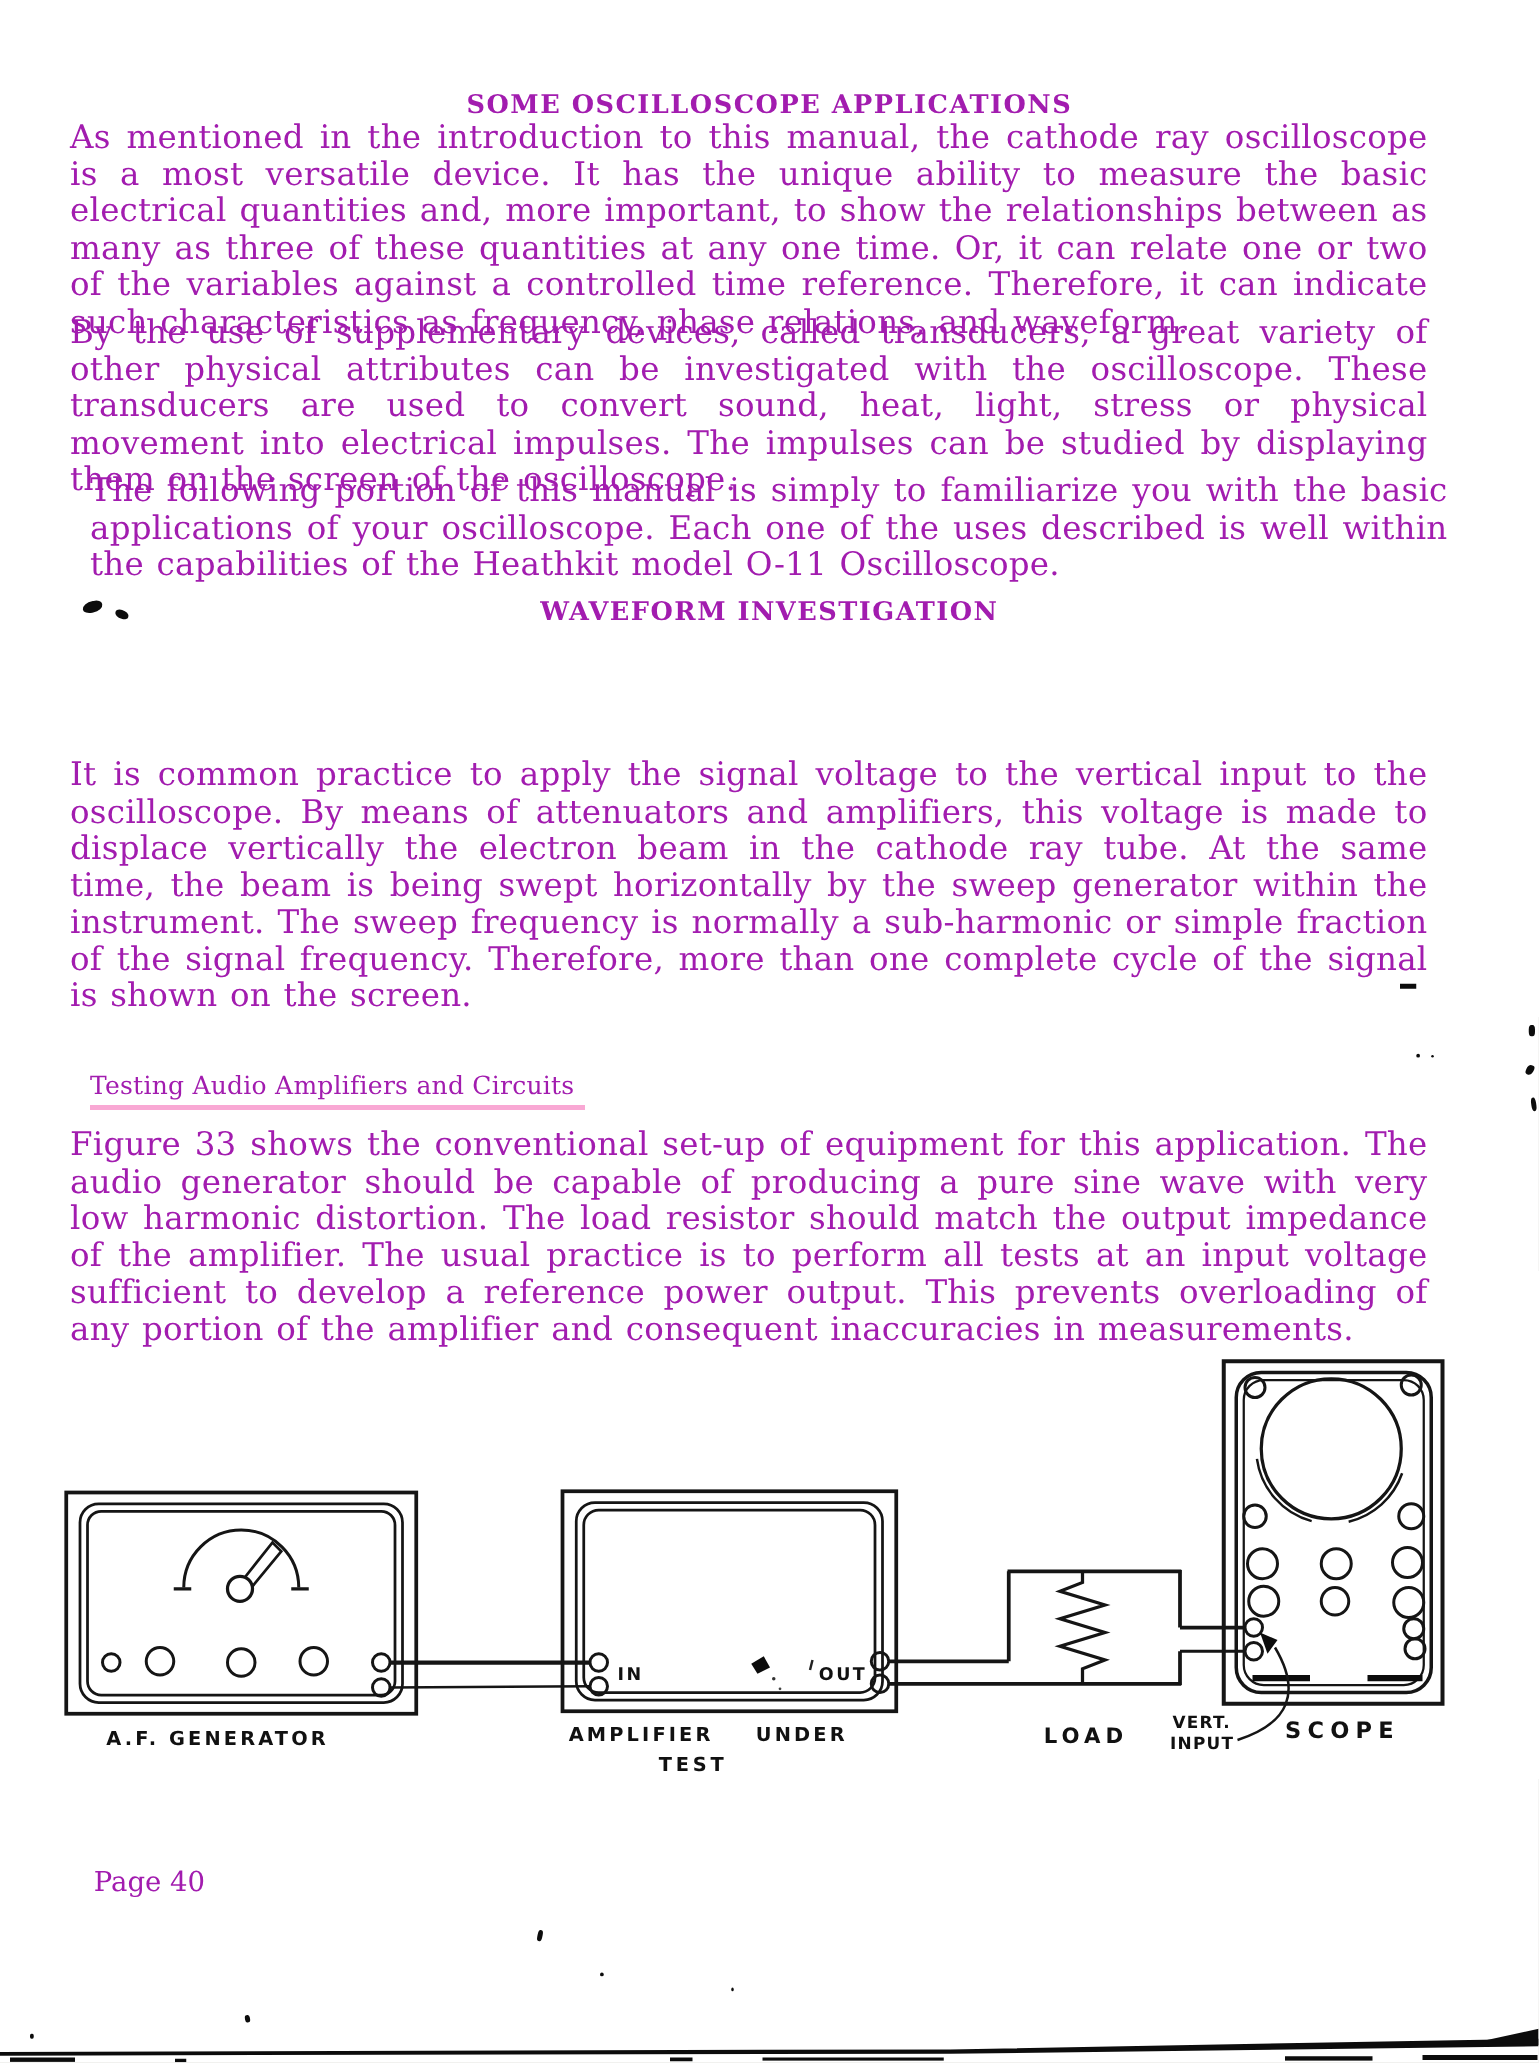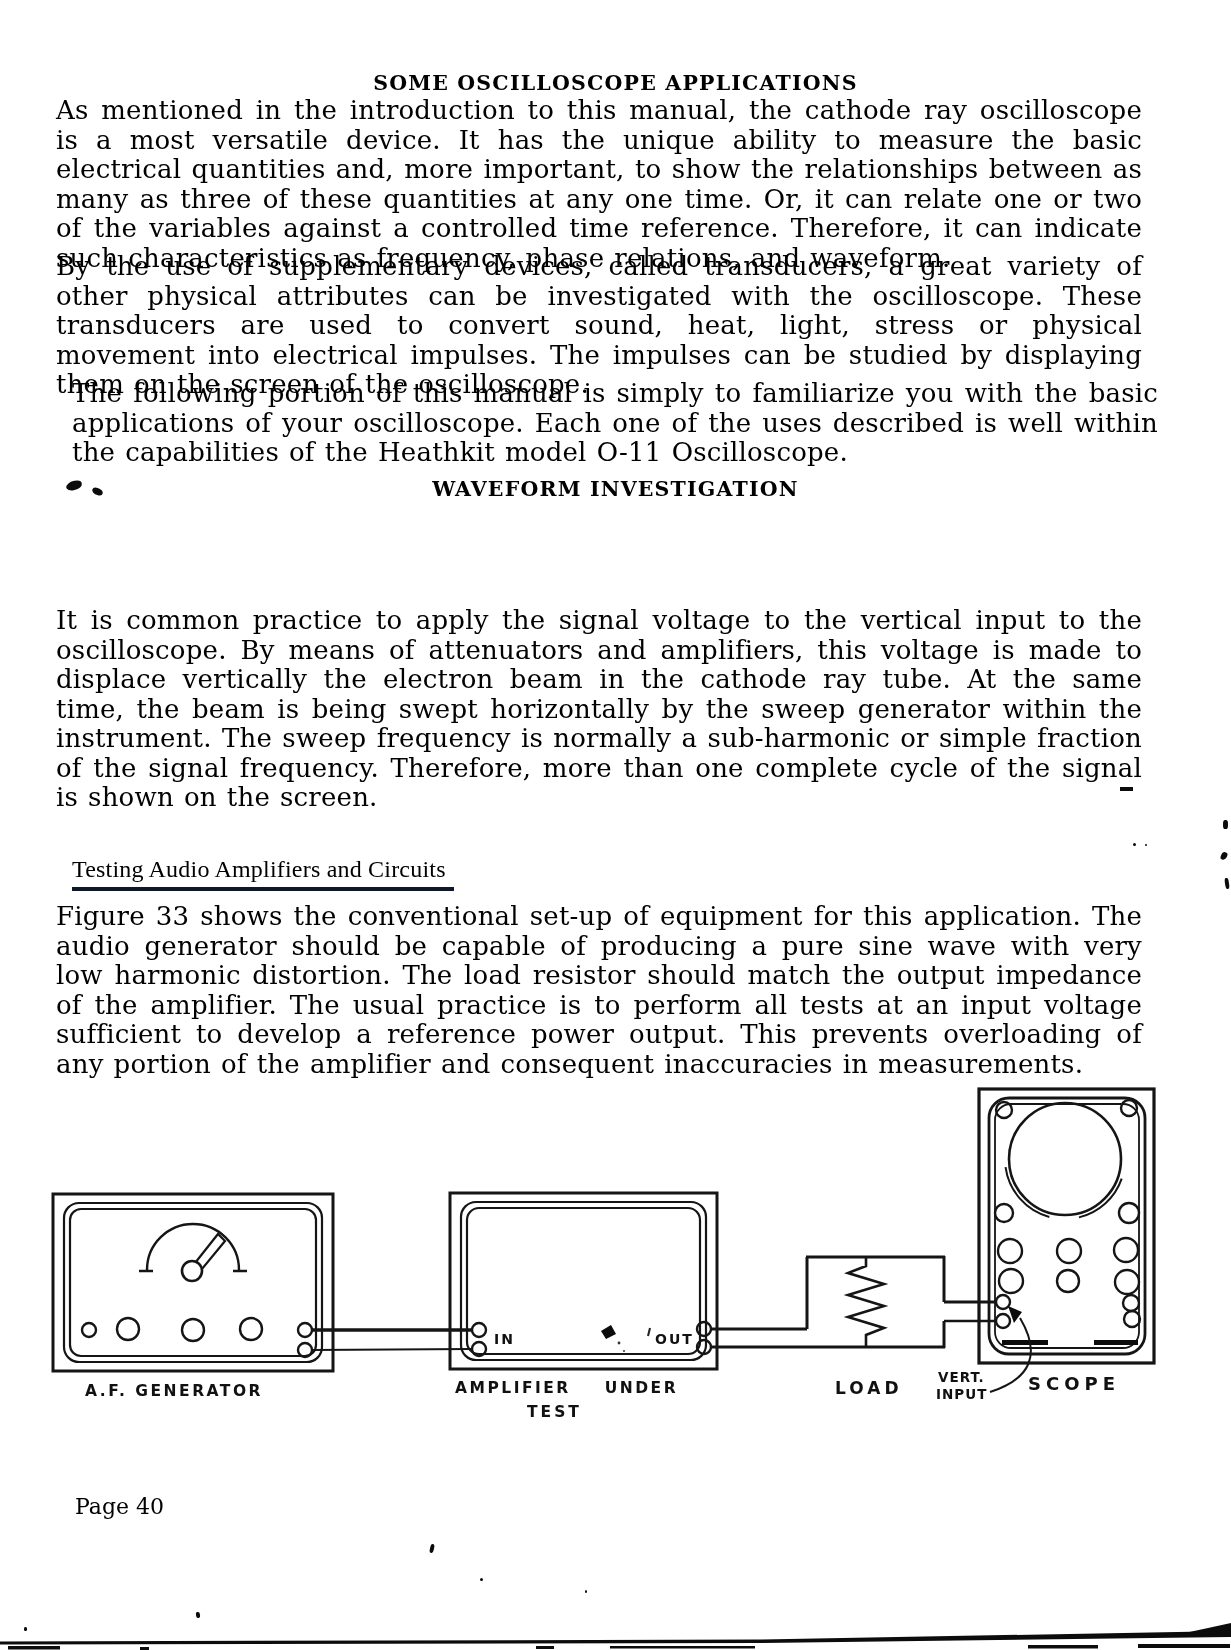--- a/index.html
+++ b/index.html
@@ -1,41 +1,40 @@
 <!DOCTYPE html>
 <html><head>
 <meta charset="utf-8">
 <style>
   html,body{margin:0;padding:0;background:#e8e8e4;}
   .page{
     position:relative;
     width:1231px;height:1650px;
     background:#ffffff;
     font-family:"DejaVu Serif", serif;
-    color:#000000;
+    color:#a21caf;
     overflow:hidden;
   }
   .para{
     position:absolute;left:56px;width:1086px;
     font-size:26px;line-height:29.5px;
     text-align:justify;
     letter-spacing:0.2px;word-spacing:1.6px;
     margin:0;
   }
   .heading-center{
     position:absolute;left:0;width:1231px;
     text-align:center;
     font-size:20.5px;font-weight:bold;letter-spacing:1.2px;
   }
   .heading-left{
     position:absolute;left:72px;
-    font-size:24px;letter-spacing:0.2px;
-    border-bottom:4px solid #0f172a;
+    font-size:20px;letter-spacing:0.2px;
+    border-bottom:4px solid #f9a8d4;
     padding:0 8px 4px 0;
-    font-family:Liberation Serif, serif;
   }
   .caption{
     position:absolute;left:0;top:1452px;width:1205px;
     text-align:center;font-size:22px;letter-spacing:0.5px;
   }
   .page-number{
     position:absolute;left:75px;top:1494px;
     font-size:22px;
   }
   .fig-svg{position:absolute;left:0;top:1020px;}

